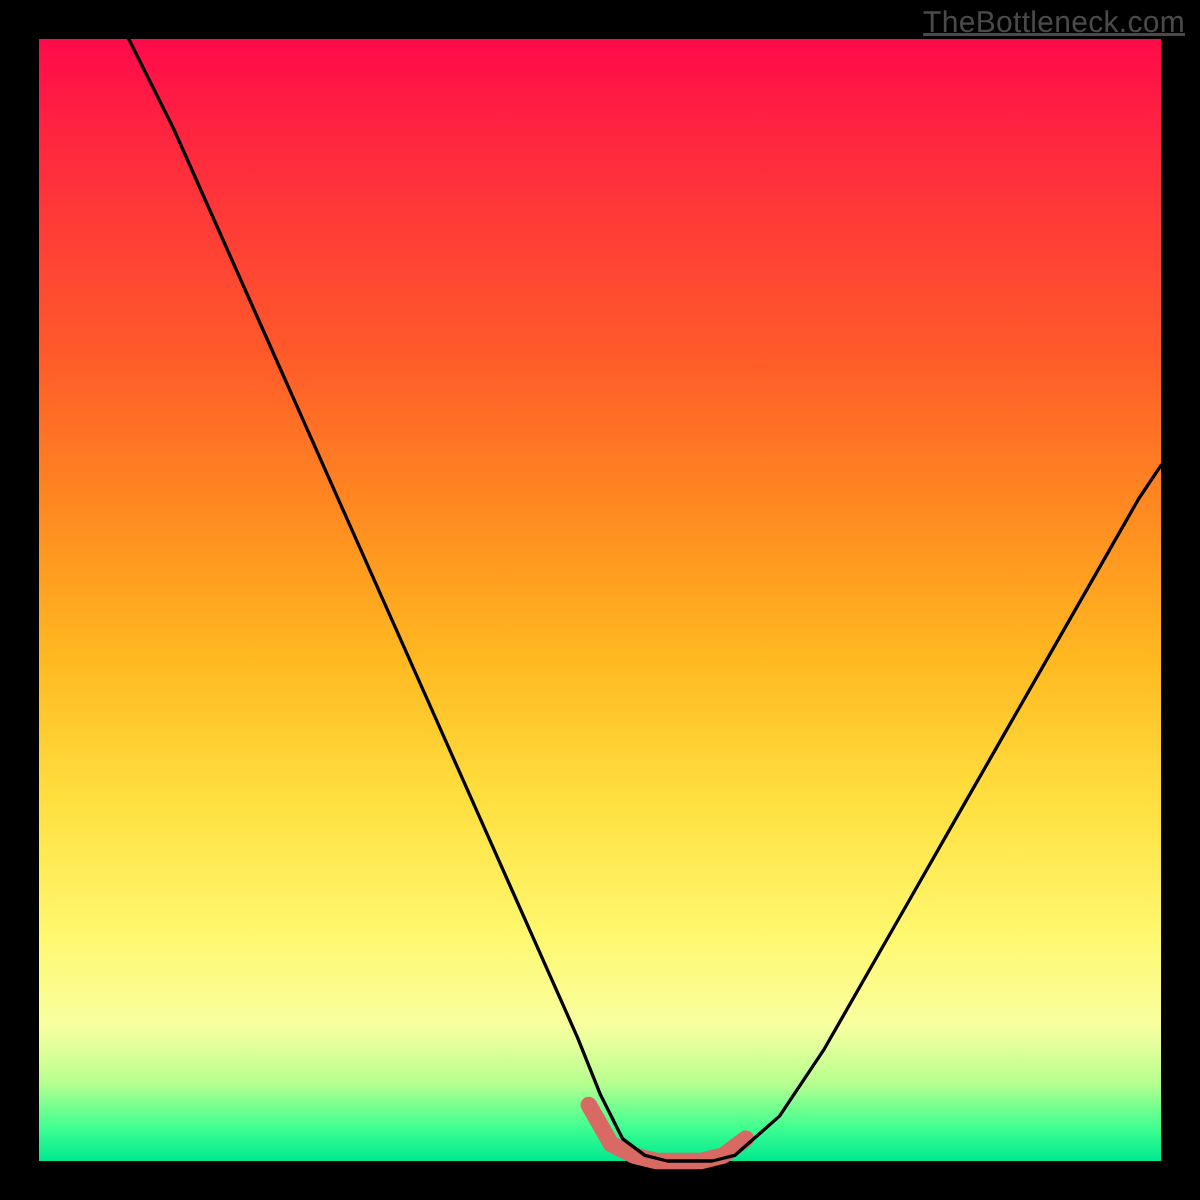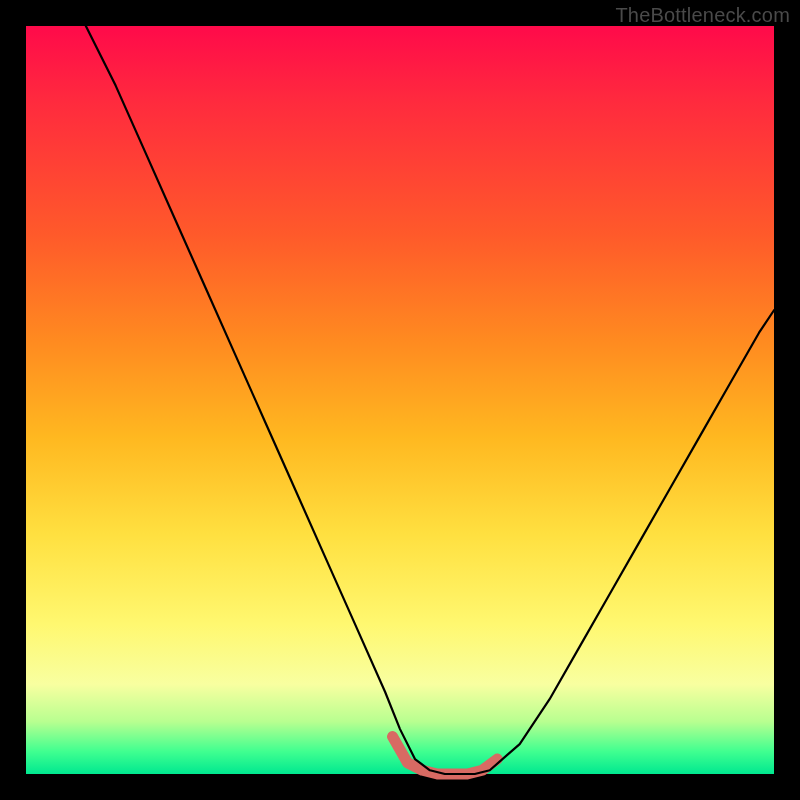--- a/index.html
+++ b/index.html
@@ -41,20 +41,21 @@
   }
   .watermark {
     position: absolute;
     top: 4px;
     right: 10px;
     color: #4a4a4a;
     font-size: 20px;
     font-weight: 500;
     letter-spacing: 0.2px;
     user-select: none;
+    text-decoration: underline;
   }
   svg.curve {
     position: absolute;
     left: 0;
     top: 0;
     width: 748px;
     height: 748px;
     overflow: visible;
   }
 </style>

